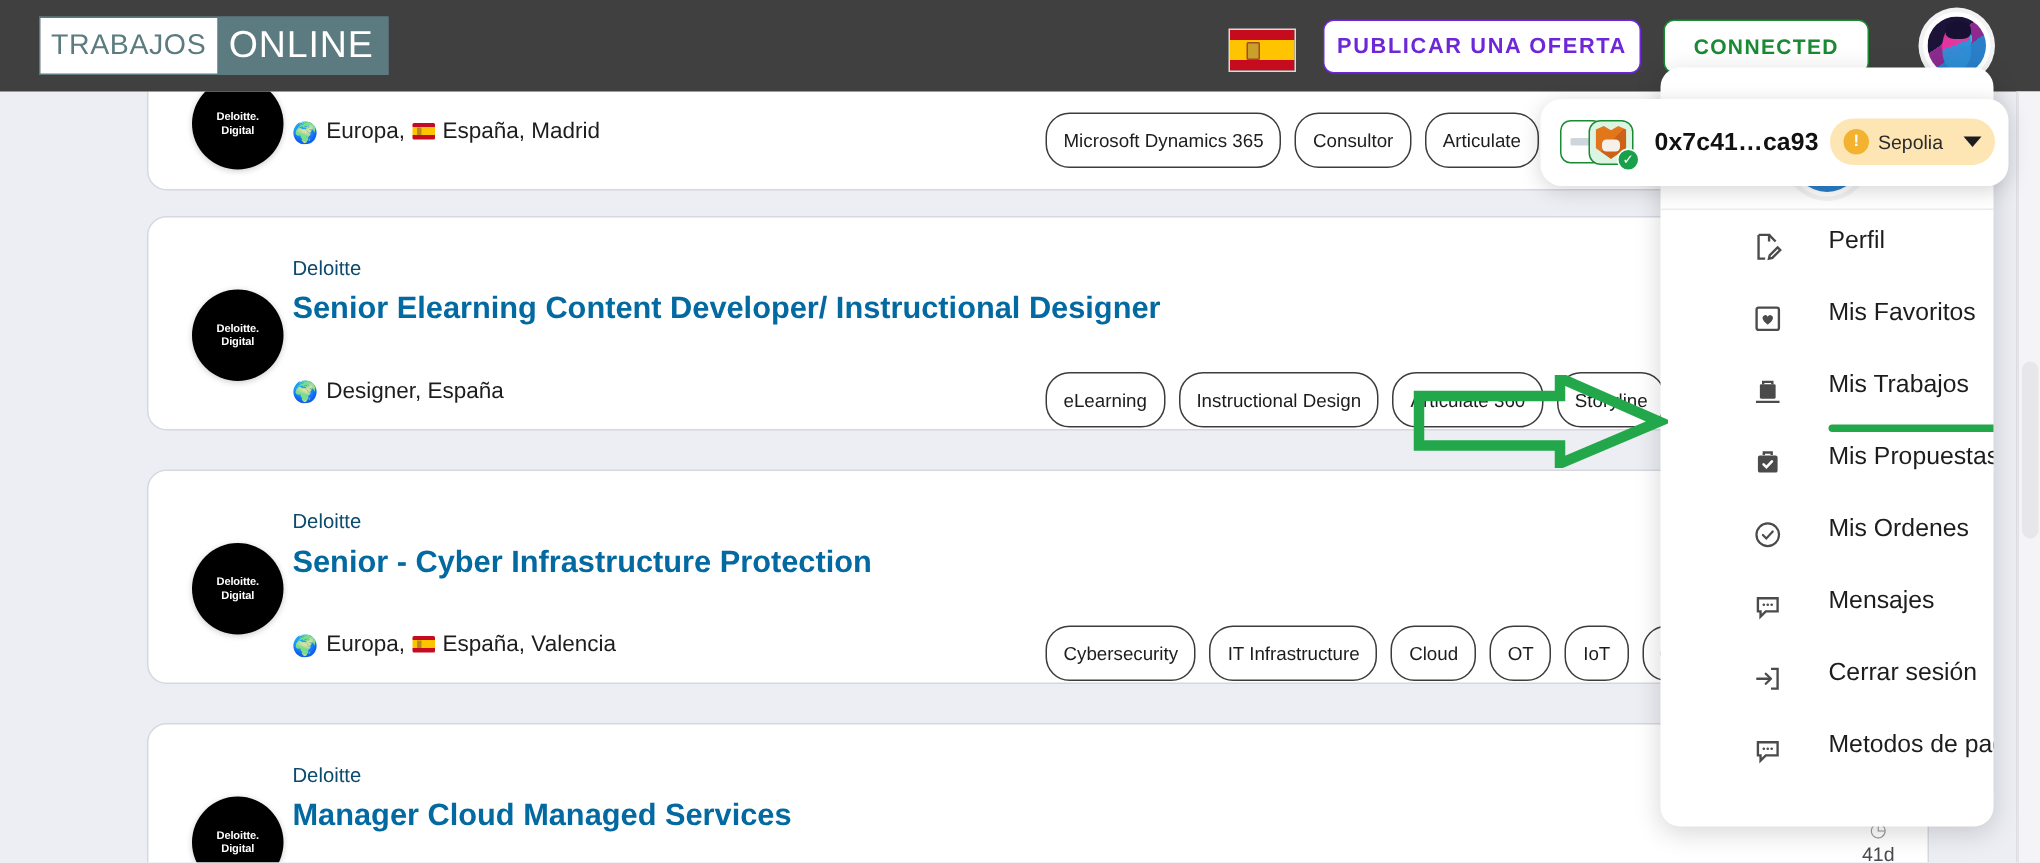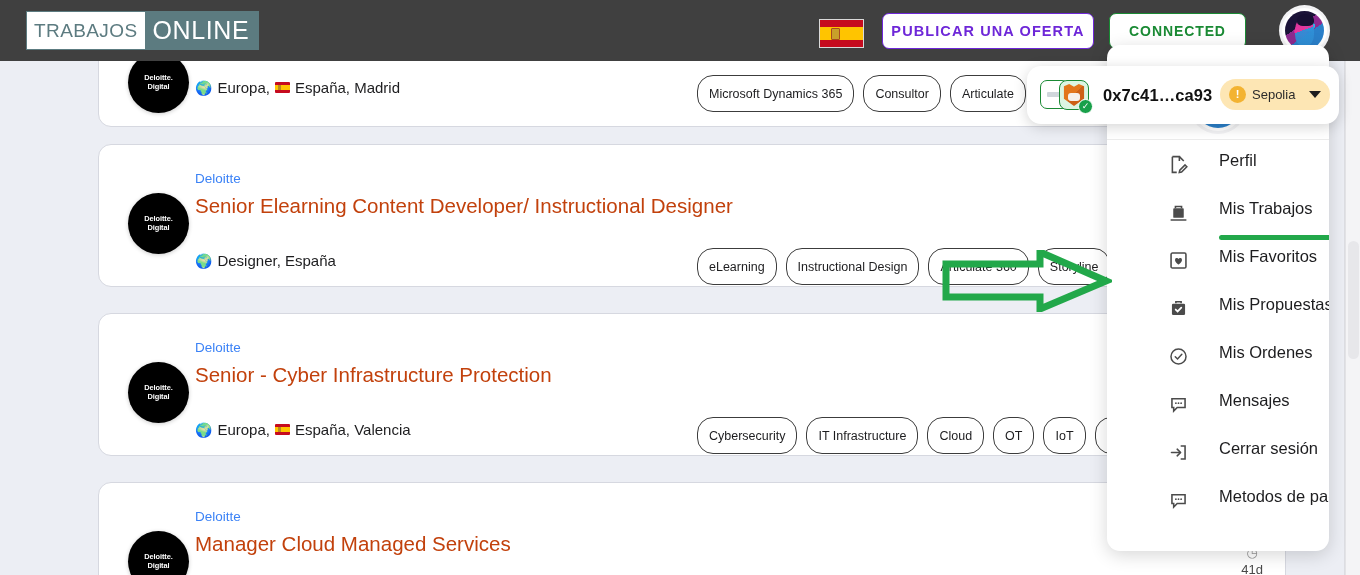--- a/index.html
+++ b/index.html
@@ -114,25 +114,25 @@
     display: flex; flex-direction: column;
     align-items: center; justify-content: center;
     box-shadow: 0 1px 4px rgba(0,0,0,.2);
   }
   .company-logo span {
     color: #ffffff; font-size: 7.4px; font-weight: bold;
     line-height: 8.4px; letter-spacing: -.1px;
   }
   .company-name {
     position: absolute; left: 96px;
-    font-size: 13.5px; color: #3b82f6;
+    font-size: 13.5px; color: #0c4a6e;
   }
   .job-title {
     position: absolute; left: 96px;
-    font-size: 20.5px; font-weight: normal; color: #c2410c;
+    font-size: 20.5px; font-weight: bold; color: #0369a1;
     white-space: nowrap;
   }
   .job-loc {
     position: absolute; left: 96px;
     font-size: 15px; color: #1d1d1f;
     display: flex; align-items: center; gap: 5px;
     white-space: nowrap;
   }
   .emoji { font-size: 14px; line-height: 1; }
   .mini-flag {
@@ -420,40 +420,40 @@
         <span class="mi-icon">
           <svg width="21" height="21" viewBox="0 0 24 24" fill="none" stroke="#4b4b4b" stroke-width="1.8">
             <path d="M5 3h8l0 5 M5 3v18h5"></path>
               <path d="M13 3l5 5"></path>
             <path d="M19.5 12.5l2 2-6 6-2.6.6.6-2.6z"></path>
           </svg>
         </span>
         <span class="mi-label">Perfil</span>
       </div>
 
+      <div class="menu-item">
+        <span class="mi-icon">
+          <svg width="21" height="21" viewBox="0 0 24 24" fill="none" stroke="#4b4b4b" stroke-width="1.8">
+            <rect x="3.5" y="3.5" width="17" height="17" rx="1.5"></rect>
+            <path d="M12 16.5s-4-2.6-4-5.2a2.1 2.1 0 014-.9 2.1 2.1 0 014 .9c0 2.6-4 5.2-4 5.2z" fill="#4b4b4b" stroke="none"></path>
+          </svg>
+        </span>
+        <span class="mi-label">Mis Favoritos</span>
+      </div>
+
       <div class="menu-item active">
         <span class="mi-icon">
           <svg width="21" height="21" viewBox="0 0 24 24" fill="none" stroke="#4b4b4b" stroke-width="1.8">
             <path d="M8.5 7V5.2h7V7"></path>
             <rect x="6" y="7" width="12" height="11" rx="1" fill="#4b4b4b" stroke="none"></rect>
             <path d="M3 20.5h18" stroke-width="1.6"></path>
           </svg>
         </span>
         <span class="mi-label">Mis Trabajos</span>
         <span class="underline"></span>
-      </div>
-
-      <div class="menu-item">
-        <span class="mi-icon">
-          <svg width="21" height="21" viewBox="0 0 24 24" fill="none" stroke="#4b4b4b" stroke-width="1.8">
-            <rect x="3.5" y="3.5" width="17" height="17" rx="1.5"></rect>
-            <path d="M12 16.5s-4-2.6-4-5.2a2.1 2.1 0 014-.9 2.1 2.1 0 014 .9c0 2.6-4 5.2-4 5.2z" fill="#4b4b4b" stroke="none"></path>
-          </svg>
-        </span>
-        <span class="mi-label">Mis Favoritos</span>
       </div>
 
       <div class="menu-item">
         <span class="mi-icon">
           <svg width="21" height="21" viewBox="0 0 24 24" fill="none" stroke="#4b4b4b" stroke-width="1.8">
             <path d="M9 6V4.2h6V6"></path>
             <rect x="4.5" y="6.5" width="15" height="13" rx="1.5" fill="#4b4b4b" stroke="none"></rect>
             <path d="M8.8 13.2l2.2 2.2 4.2-4.4" stroke="#ffffff" stroke-width="2" stroke-linecap="round" fill="none"></path>
           </svg>
         </span>

